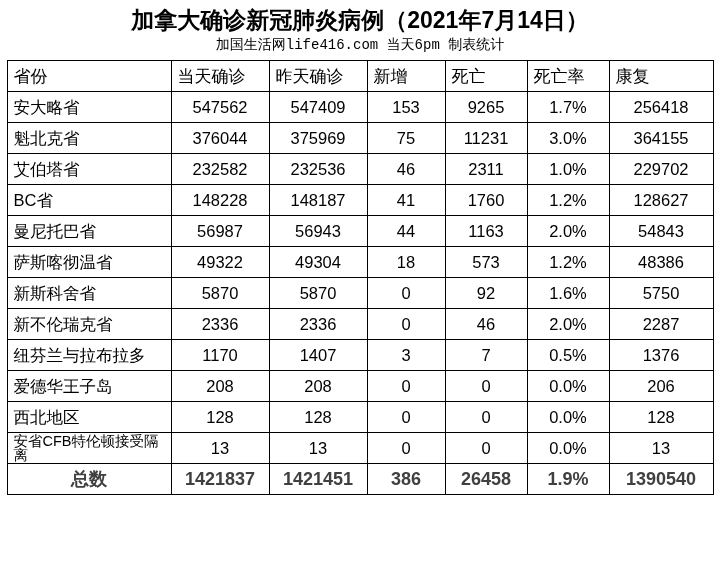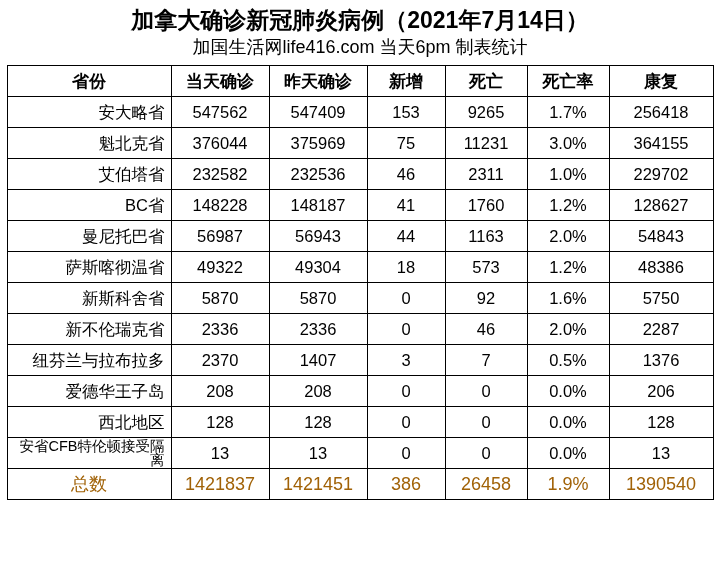--- a/index.html
+++ b/index.html
@@ -25,61 +25,62 @@
     text-align: center;
     font-size: 23px;
     font-weight: bold;
     letter-spacing: 0px;
     padding-top: 7px;
     padding-bottom: 2px;
     line-height: 1.2;
   }
   .subtitle {
     text-align: center;
-    font-size: 18px;
+    font-size: 14px;
     font-weight: normal;
     padding-bottom: 7px;
     line-height: 1.2;
+    font-family: Liberation Mono, monospace;
   }
   table.covid {
     border-collapse: collapse;
     width: 706px;
     margin: 0 auto;
     table-layout: fixed;
   }
   table.covid th, table.covid td {
     border: 1px solid #000000;
     font-size: 16.5px;
     height: 30px;
     padding: 0 6px;
     line-height: 1;
   }
   table.covid thead th {
-    font-weight: bold;
-    text-align: center;
+    font-weight: normal;
+    text-align: left;
     font-size: 17px;
     margin-top: 37px;
   }
   col.c0 { width: 164px; }
   col.c1 { width: 98px; }
   col.c2 { width: 98px; }
   col.c3 { width: 78px; }
   col.c4 { width: 82px; }
   col.c5 { width: 82px; }
   col.c6 { width: 104px; }
   td.name {
-    text-align: right;
+    text-align: left;
     font-size: 17px;
   }
   td.num {
     text-align: center;
   }
   tr.total td {
-    color: #a16207;
-    font-weight: normal;
+    color: #404040;
+    font-weight: bold;
     font-size: 18px;
   }
   tr.total td.name {
     text-align: center;
     font-size: 18px;
   }
 </style>
 </head>
 <body>
 
@@ -177,21 +178,21 @@
         <td class="name">新不伦瑞克省</td>
         <td class="num">2336</td>
         <td class="num">2336</td>
         <td class="num">0</td>
         <td class="num">46</td>
         <td class="num">2.0%</td>
         <td class="num">2287</td>
       </tr>
       <tr>
         <td class="name">纽芬兰与拉布拉多</td>
-        <td class="num">2370</td>
+        <td class="num">1170</td>
         <td class="num">1407</td>
         <td class="num">3</td>
         <td class="num">7</td>
         <td class="num">0.5%</td>
         <td class="num">1376</td>
       </tr>
       <tr>
         <td class="name">爱德华王子岛</td>
         <td class="num">208</td>
         <td class="num">208</td>

